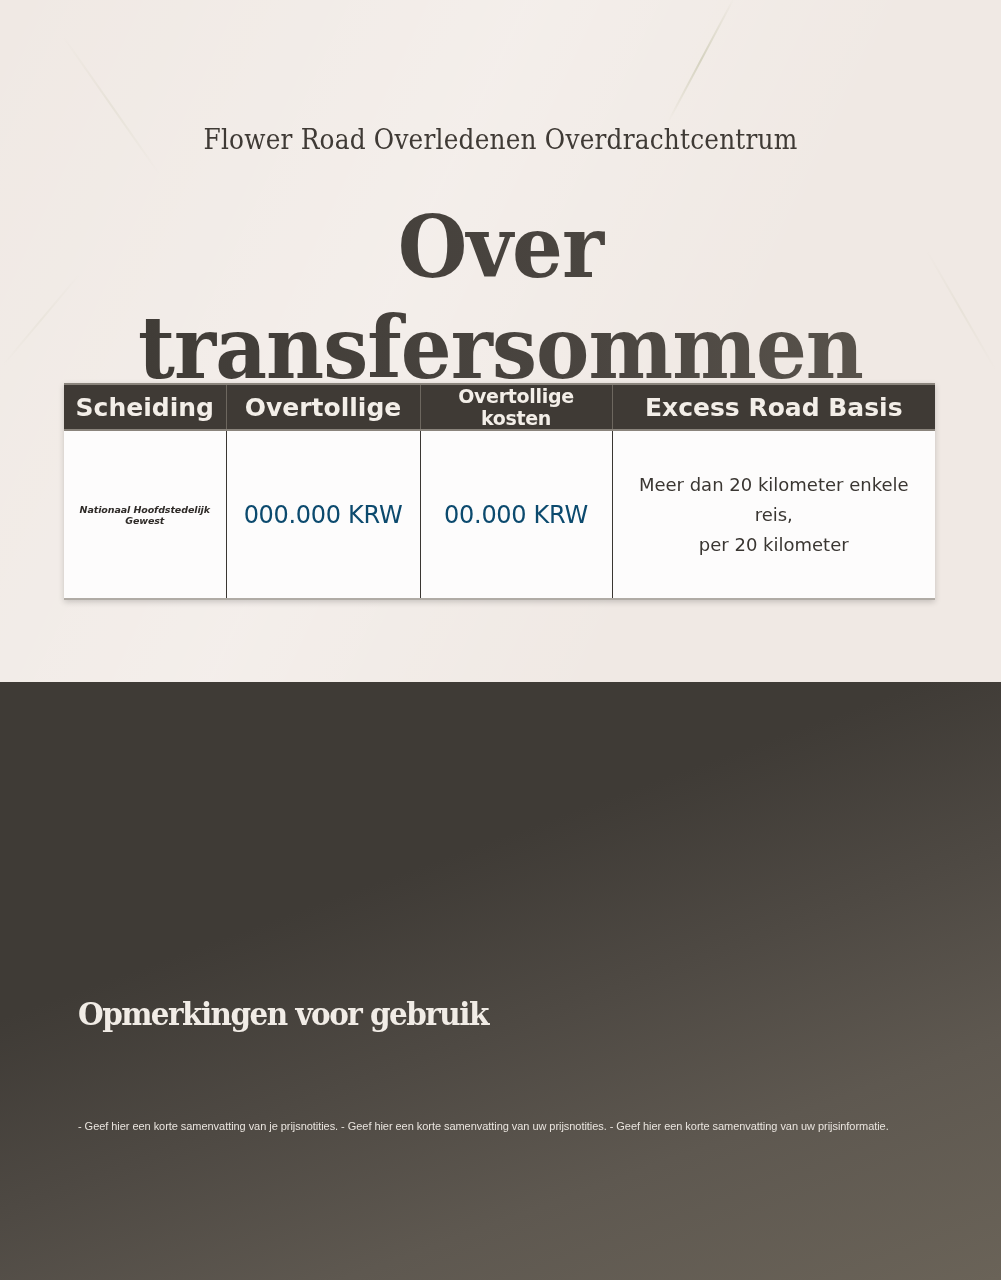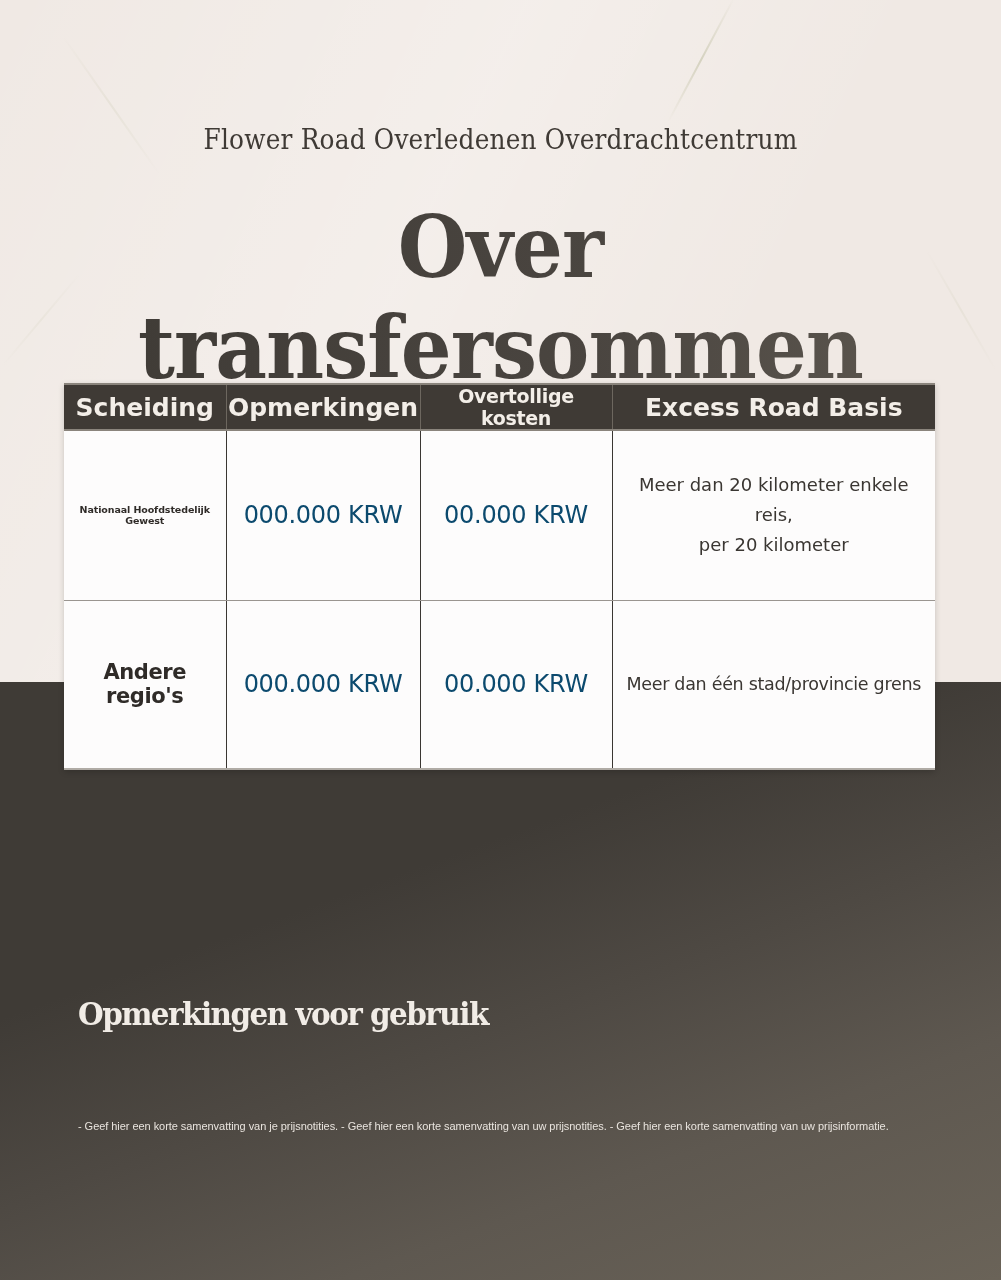--- a/index.html
+++ b/index.html
@@ -55,21 +55,21 @@
       font-family: "DejaVu Sans", sans-serif;
     }
     thead th:first-child { border-left: none; }
     thead th.small { font-size: 19px; letter-spacing: -0.3px; }
     tbody td {
       height: 170px; background: #fdfcfc; text-align: center; vertical-align: middle;
       border-left: 1px solid #3a3632; border-bottom: 1px solid #9a9590;
       color: #3a3632; font-family: "DejaVu Sans", sans-serif;
     }
     tbody tr:last-child td { border-bottom: 2px solid #b0aba5; height: 169px; }
-    tbody td:first-child { border-left: none; font-weight: bold; font-size: 22px; color: #2f2b28; }
+    tbody td:first-child { border-left: none; font-weight: bold; font-size: 22px; color: #2f2b28; font-style: italic; }
     tbody td.region-small { font-size: 9.5px; font-weight: bold; letter-spacing: -0.1px; }
     tbody td.region-mid { font-size: 21px; letter-spacing: -0.4px; }
     tbody td.amount { font-size: 24px; color: #0c4a6e; letter-spacing: -0.3px; }
     tbody td.basis { font-size: 18px; line-height: 30px; color: #3a3632; padding: 0 22px; }
     tbody td.basis.tight { font-size: 17.5px; letter-spacing: -0.3px; padding: 0 2px; }
 
     .notes-title {
       position: absolute; left: 78px; top: 996px;
       font-family: "DejaVu Serif", serif; font-size: 31px; color: #f1ece6; letter-spacing: -1.6px;
       transform: scaleX(0.95); transform-origin: left center;
@@ -97,41 +97,33 @@
   <table>
     <colgroup>
         <col class="c1">
         <col class="c2">
         <col class="c3">
         <col class="c4">
       </colgroup>
     <thead>
       <tr>
         <th>Scheiding</th>
-        <th>Opmerkingen</th>
+        <th>Overtollige</th>
         <th class="small">Overtollige kosten</th>
         <th>Excess Road Basis</th>
       </tr>
     </thead>
     <tbody>
       <tr>
         <td class="region-small">Nationaal Hoofdstedelijk Gewest</td>
         <td class="amount">000.000 KRW</td>
         <td class="amount">00.000 KRW</td>
         <td class="basis">
           <div>Meer dan 20 kilometer enkele reis,</div>
           <div>per 20 kilometer</div>
         </td>
       </tr>
-      <tr>
-        <td class="region-mid">Andere regio's</td>
-        <td class="amount">000.000 KRW</td>
-        <td class="amount">00.000 KRW</td>
-        <td class="basis tight">
-          <div>Meer dan één stad/provincie grens</div>
-        </td>
-      </tr>
     </tbody>
   </table>
 </div>
 
 <h2 class="notes-title">Opmerkingen voor gebruik</h2>
 <p class="notes-text">- Geef hier een korte samenvatting van je prijsnotities. - Geef hier een korte samenvatting van uw prijsnotities. - Geef hier een korte samenvatting van uw prijsinformatie.</p>
 
 </body></html>

